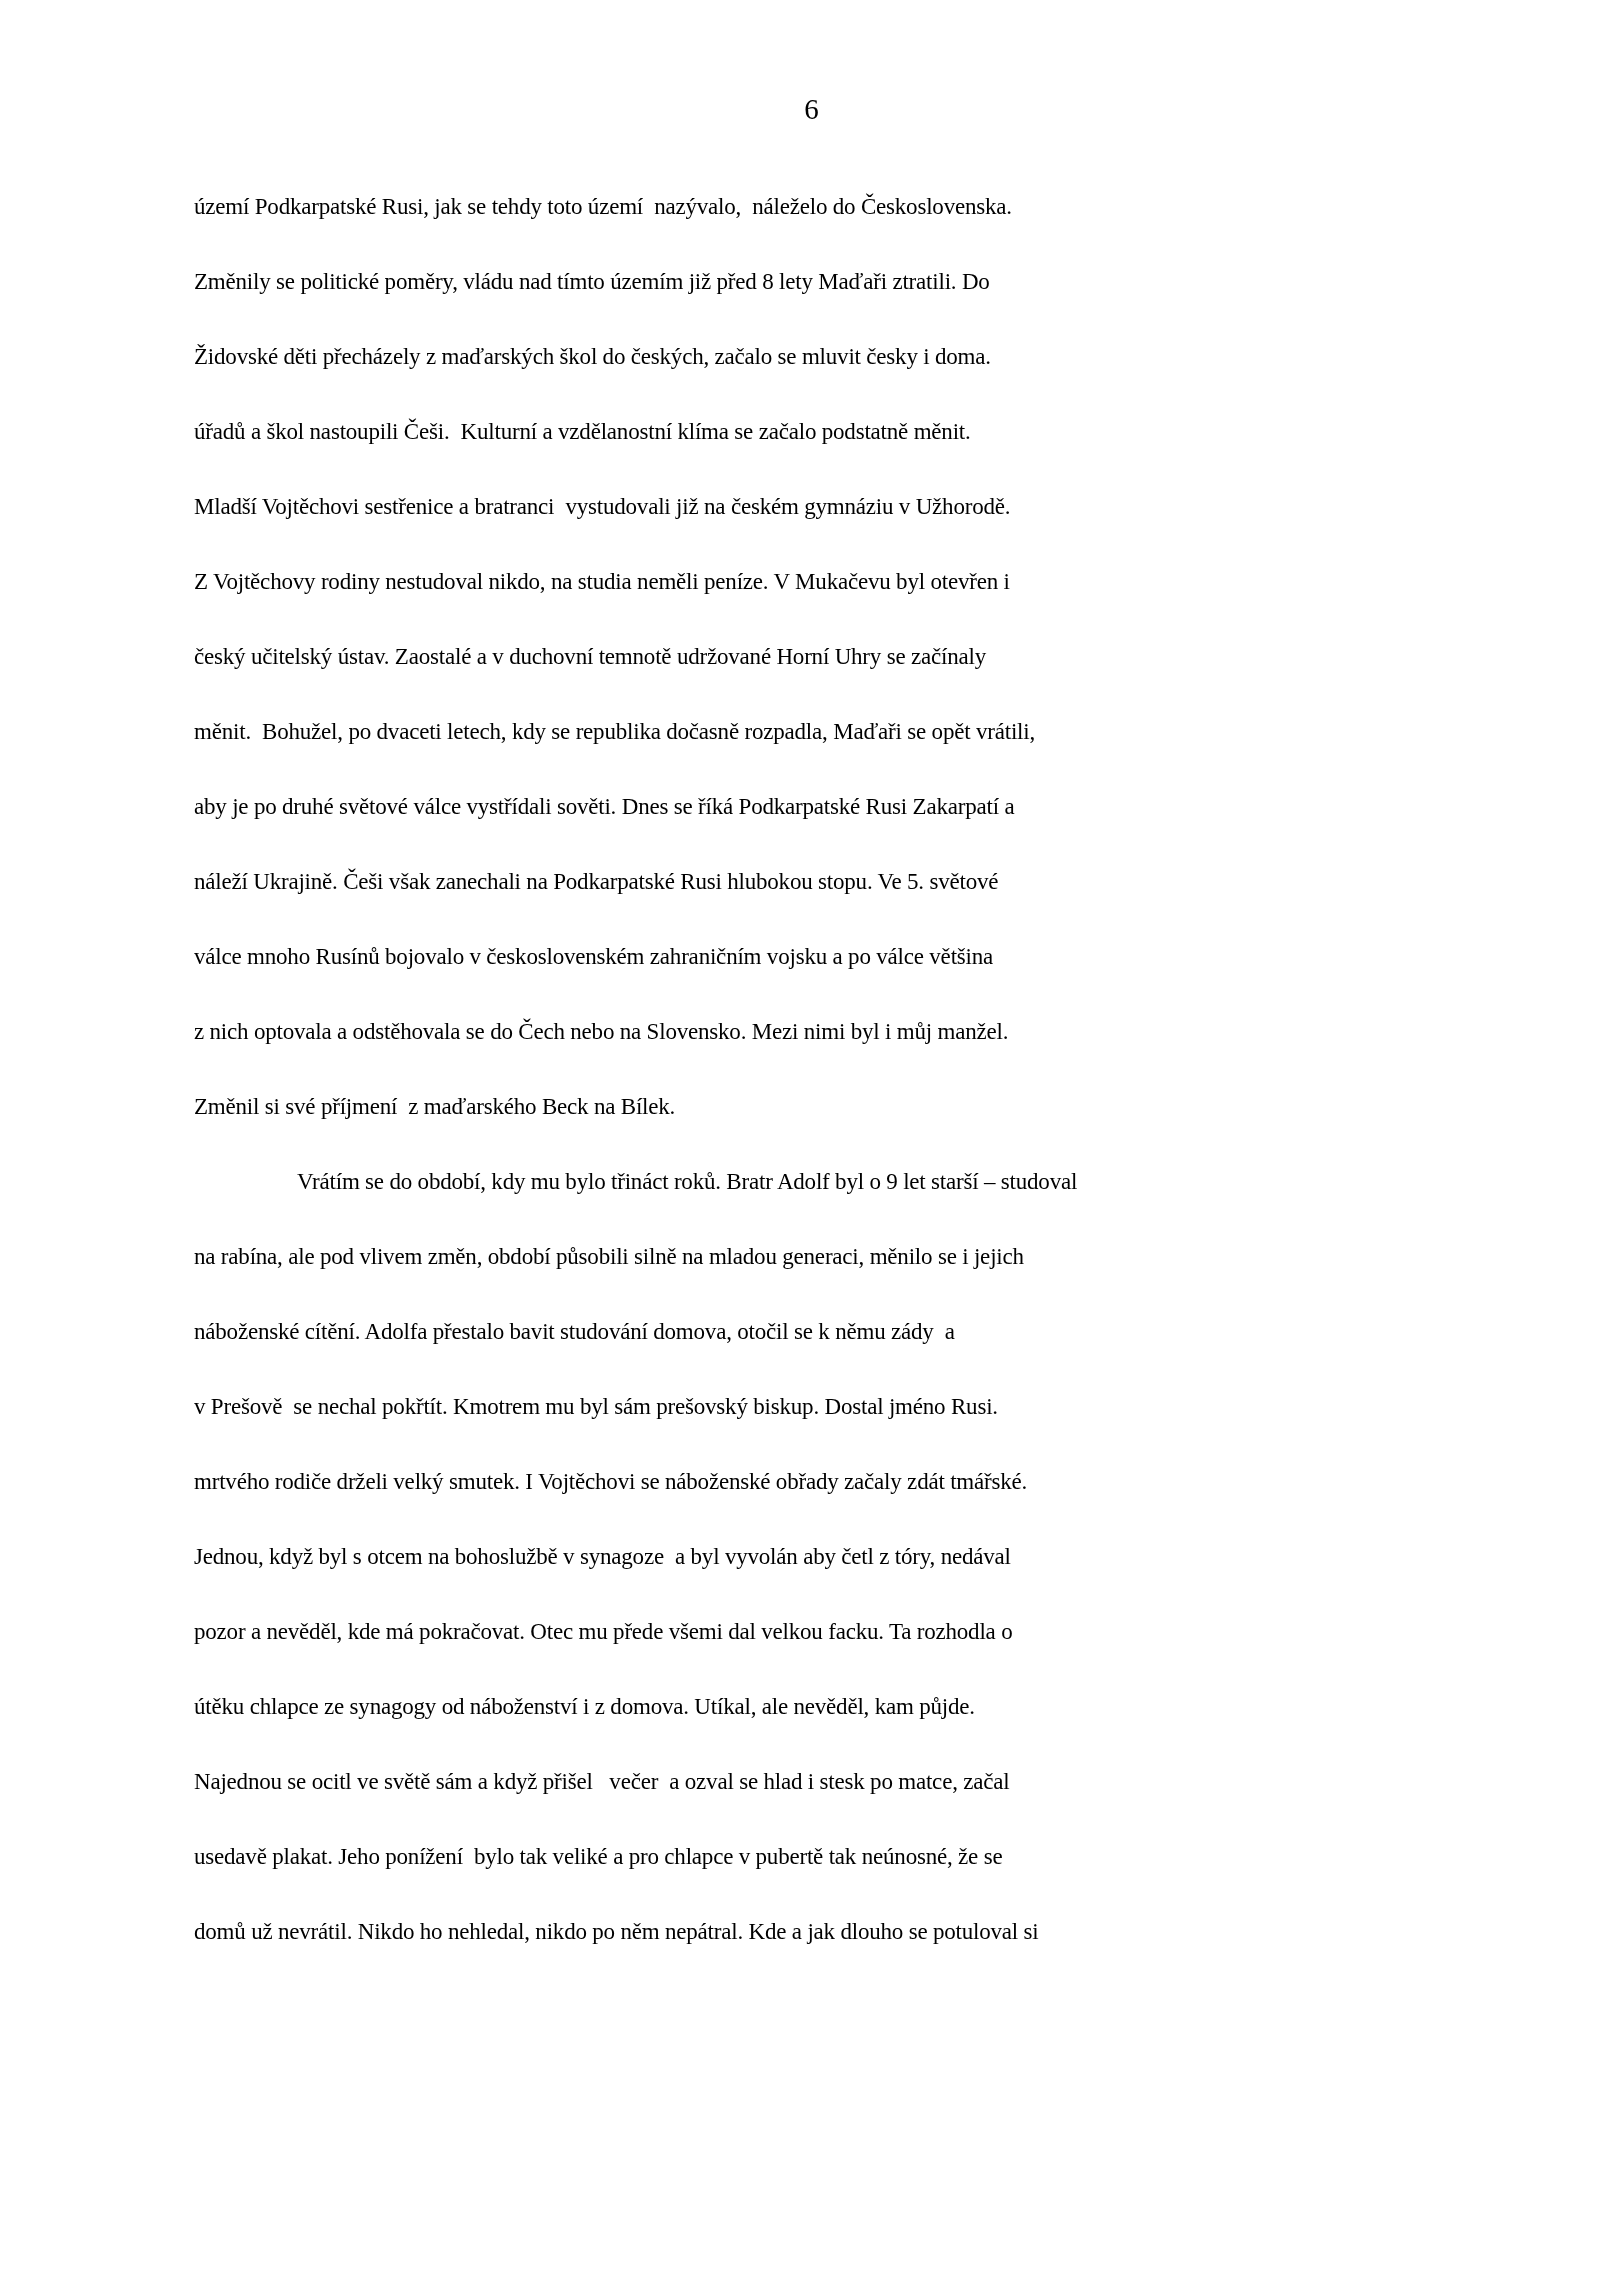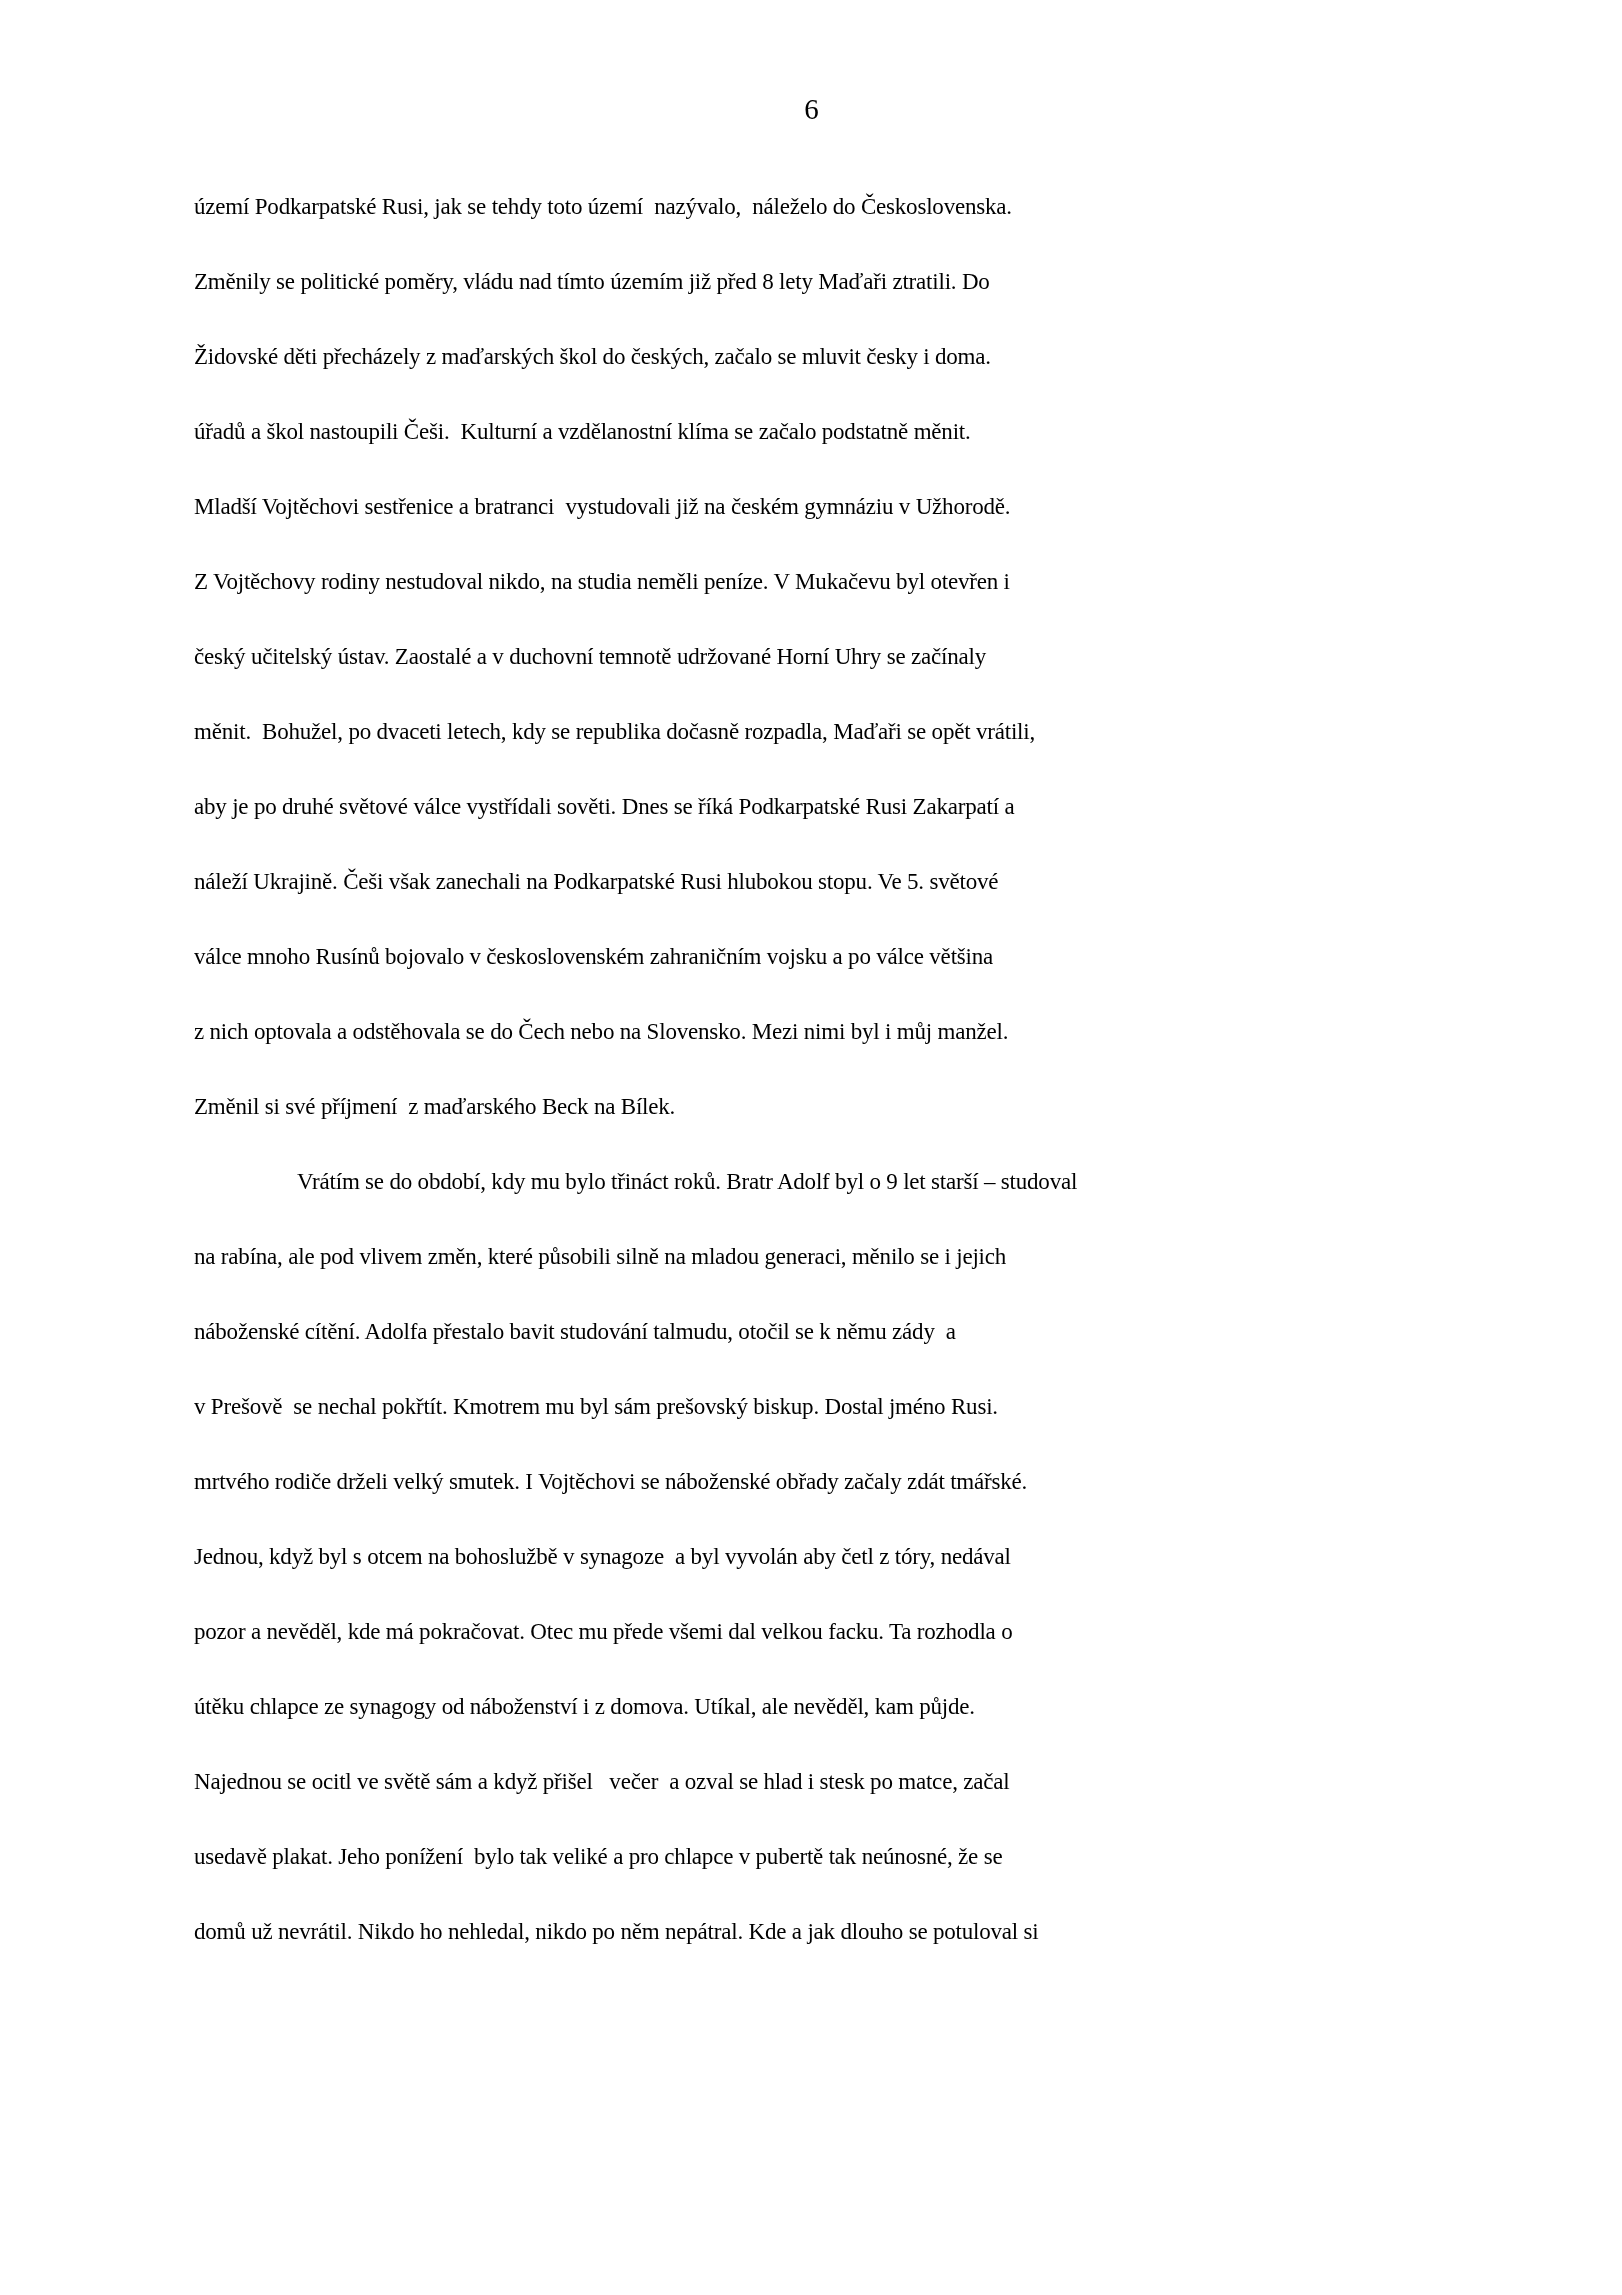--- a/index.html
+++ b/index.html
@@ -58,22 +58,22 @@
     <span class="line">český učitelský ústav. Zaostalé a v duchovní temnotě udržované Horní Uhry se začínaly</span>
     <span class="line">měnit.  Bohužel, po dvaceti letech, kdy se republika dočasně rozpadla, Maďaři se opět vrátili,</span>
     <span class="line">aby je po druhé světové válce vystřídali sověti. Dnes se říká Podkarpatské Rusi Zakarpatí a</span>
     <span class="line">náleží Ukrajině. Češi však zanechali na Podkarpatské Rusi hlubokou stopu. Ve 5. světové</span>
     <span class="line">válce mnoho Rusínů bojovalo v československém zahraničním vojsku a po válce většina</span>
     <span class="line">z nich optovala a odstěhovala se do Čech nebo na Slovensko. Mezi nimi byl i můj manžel.</span>
     <span class="line">Změnil si své příjmení  z maďarského Beck na Bílek.</span>
   </div>
   <div>
     <span class="line indent">Vrátím se do období, kdy mu bylo třináct roků. Bratr Adolf byl o 9 let starší – studoval</span>
-    <span class="line">na rabína, ale pod vlivem změn, které působili silně na mladou generaci, měnilo se i jejich</span>
-    <span class="line">náboženské cítění. Adolfa přestalo bavit studování talmudu, otočil se k němu zády  a</span>
+    <span class="line">na rabína, ale pod vlivem změn, období působili silně na mladou generaci, měnilo se i jejich</span>
+    <span class="line">náboženské cítění. Adolfa přestalo bavit studování domova, otočil se k němu zády  a</span>
     <span class="line">v Prešově  se nechal pokřtít. Kmotrem mu byl sám prešovský biskup. Dostal jméno Rusi.</span>
     <span class="line">mrtvého rodiče drželi velký smutek. I Vojtěchovi se náboženské obřady začaly zdát tmářské.</span>
     <span class="line">Jednou, když byl s otcem na bohoslužbě v synagoze  a byl vyvolán aby četl z tóry, nedával</span>
     <span class="line">pozor a nevěděl, kde má pokračovat. Otec mu přede všemi dal velkou facku. Ta rozhodla o</span>
     <span class="line">útěku chlapce ze synagogy od náboženství i z domova. Utíkal, ale nevěděl, kam půjde.</span>
     <span class="line">Najednou se ocitl ve světě sám a když přišel   večer  a ozval se hlad i stesk po matce, začal</span>
     <span class="line">usedavě plakat. Jeho ponížení  bylo tak veliké a pro chlapce v pubertě tak neúnosné, že se</span>
     <span class="line">domů už nevrátil. Nikdo ho nehledal, nikdo po něm nepátral. Kde a jak dlouho se potuloval si</span>
   </div>
 </div>

